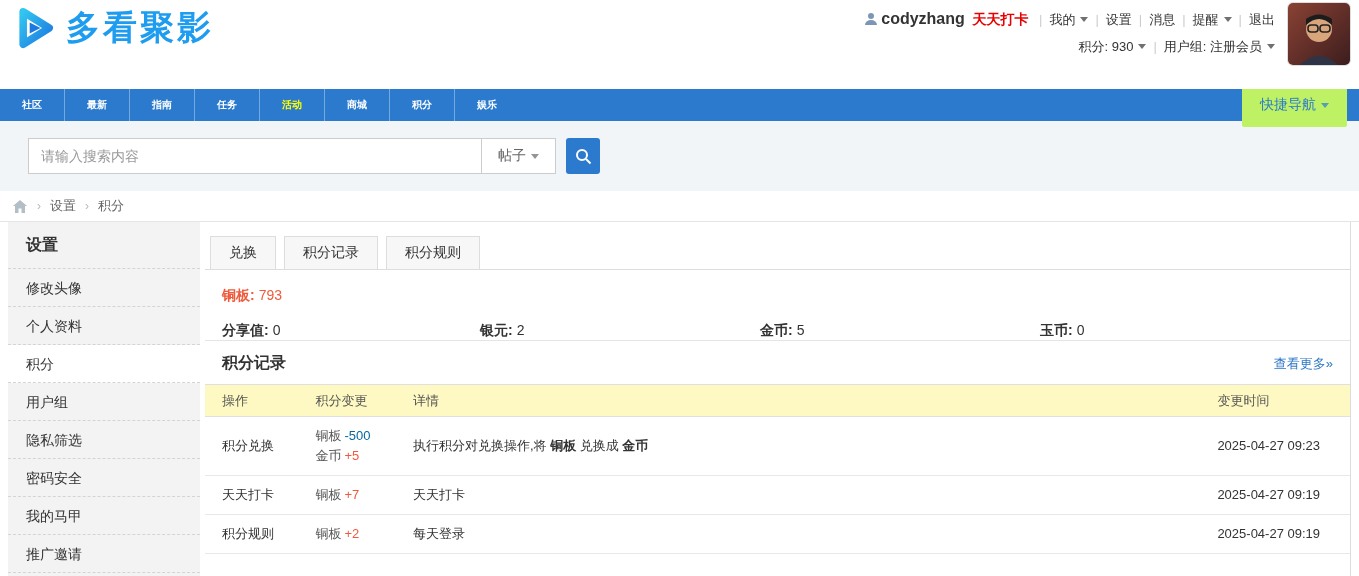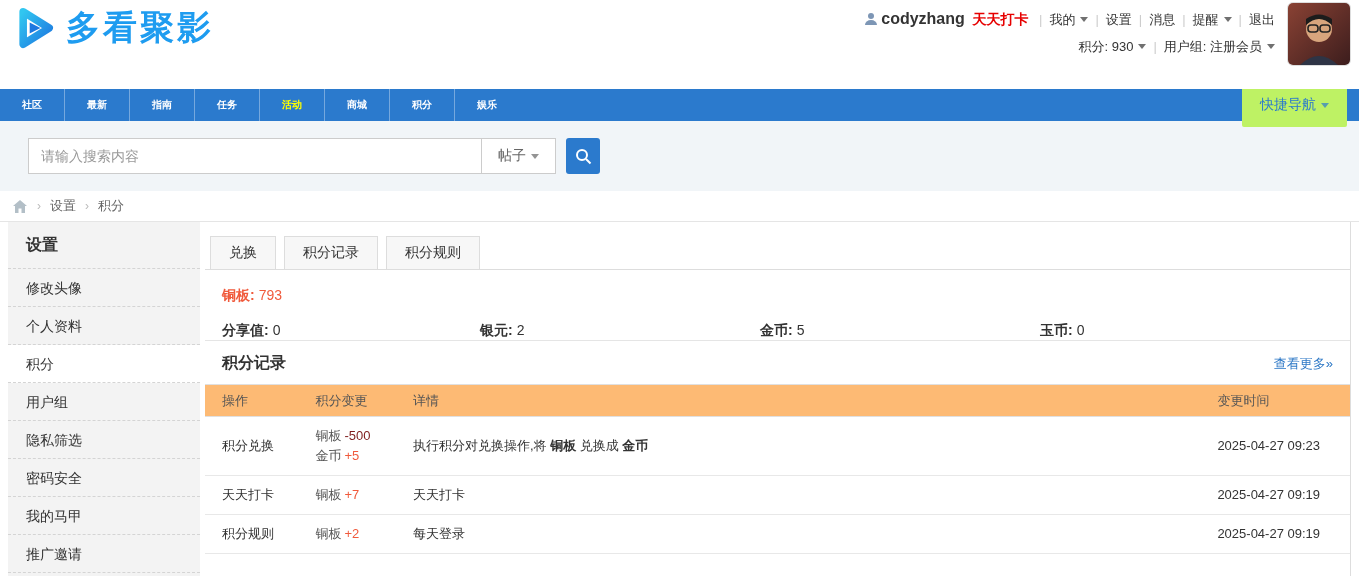--- a/index.html
+++ b/index.html
@@ -72,30 +72,30 @@
   .total-row { margin-top:17px; padding-bottom:17px; font-size:14px; }
   .total-row b { margin-right:4px; }
   .formula { color:#999; margin-left:2px; }
   .hr { border-bottom:1px solid #e5e5e5; }
 
   .records-head { display:flex; justify-content:space-between; align-items:center; padding:12px 17px 10px 17px; }
   .records-title { font-size:16px; font-weight:bold; }
   .more-link { font-size:13px; color:#2d78c6; cursor:pointer; text-decoration:none; }
 
   table.records { width:100%; border-collapse:collapse; font-size:13px; }
-  .records thead td { background:#fdba74; height:32px; color:#555;
+  .records thead td { background:#fef9c3; height:32px; color:#555;
     border-top:1px solid #e0e0e0; border-bottom:1px solid #e0e0e0; }
   .records td { text-align:left; vertical-align:middle; }
   .records .c1 { width:110px; padding-left:17px; }
   .records .c2 { width:97px; }
   .records .c3 { width:801px; }
   .records .c4 { width:132px; }
   .records tbody td { border-bottom:1px solid #e8e8e8; padding:9px 0; line-height:20px; color:#333; }
   .chg-name { color:#555; margin-right:3px; }
-  .chg-neg { color:#7f1d1d; }
+  .chg-neg { color:#0369a1; }
   .chg-pos { color:#f05a3c; }
   .detail b { font-weight:bold; }
 </style>
 </head>
 <body>
 
 <div class="topbar">
   <div class="logo">
     <span style="display:inline-flex;">
       <svg width="52" height="52" viewBox="0 0 48 48">

